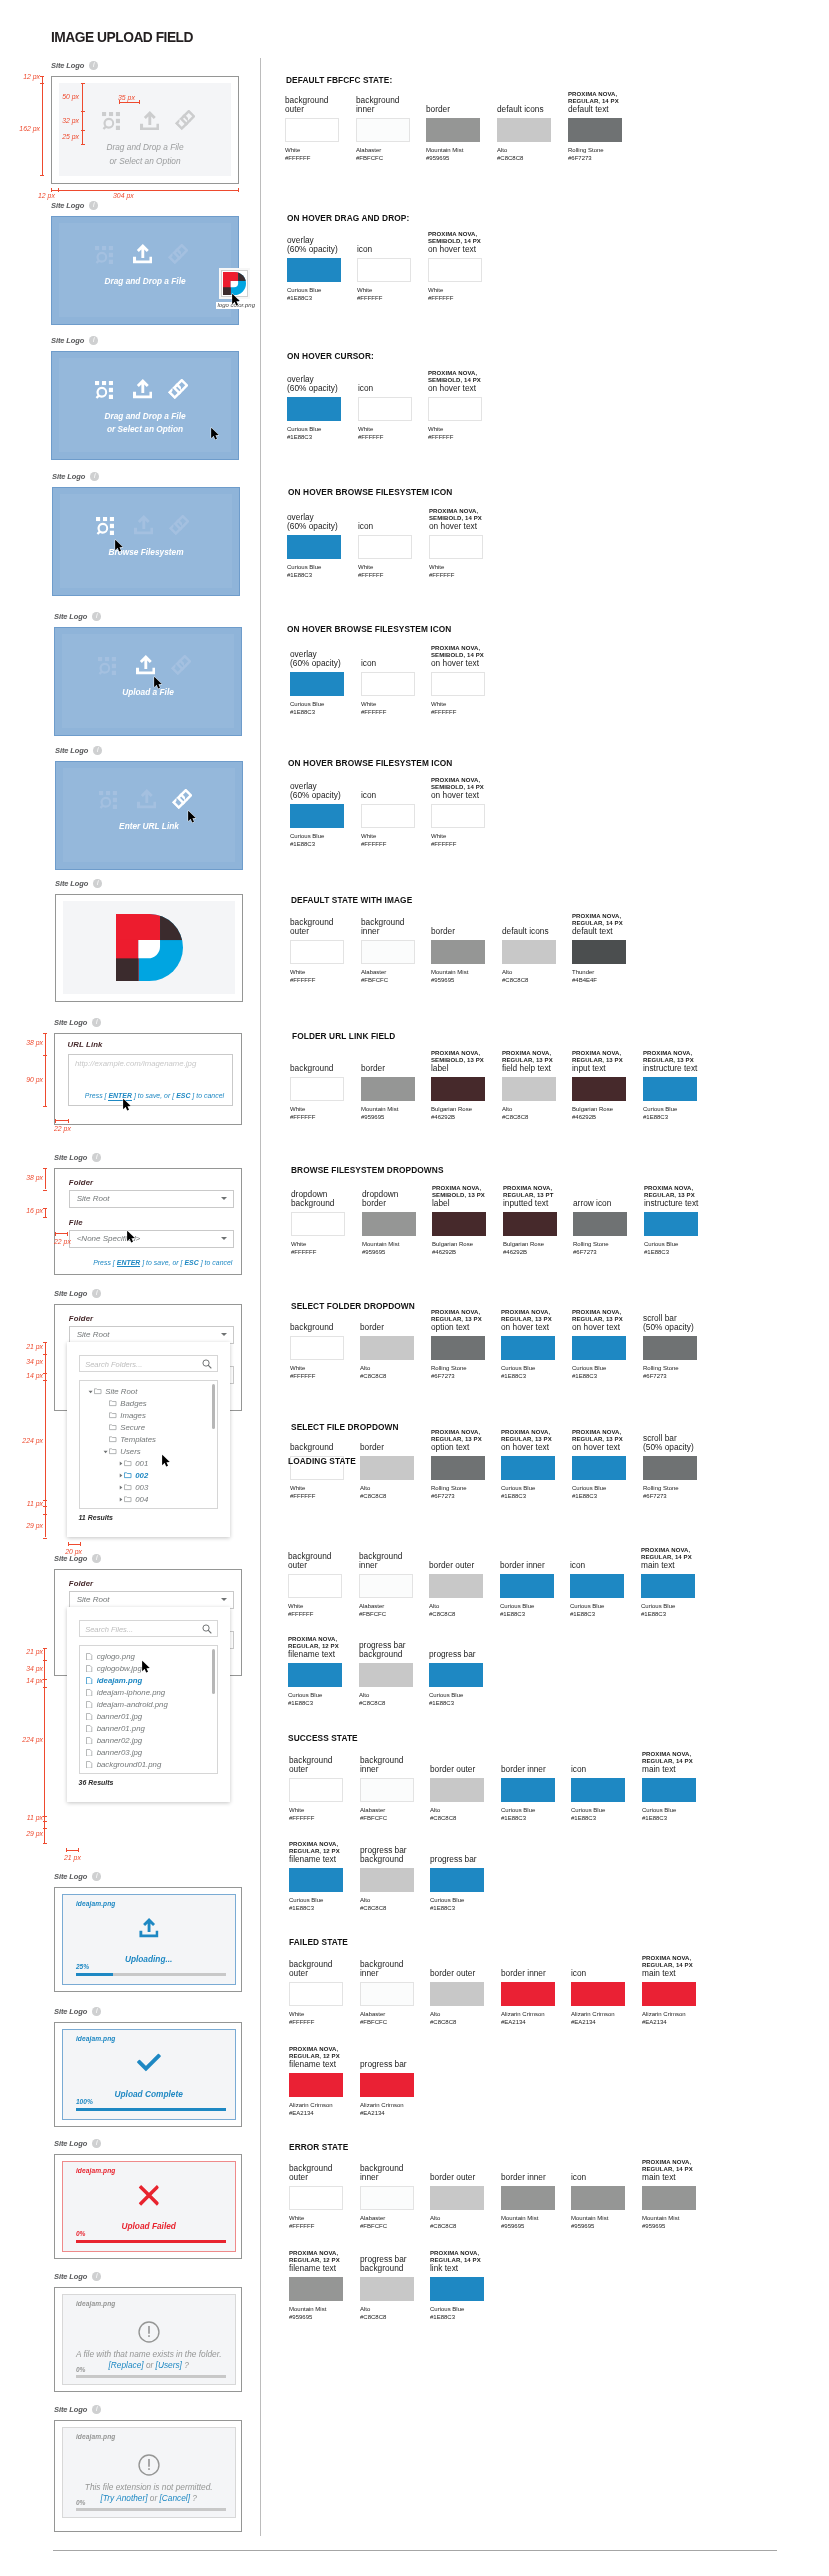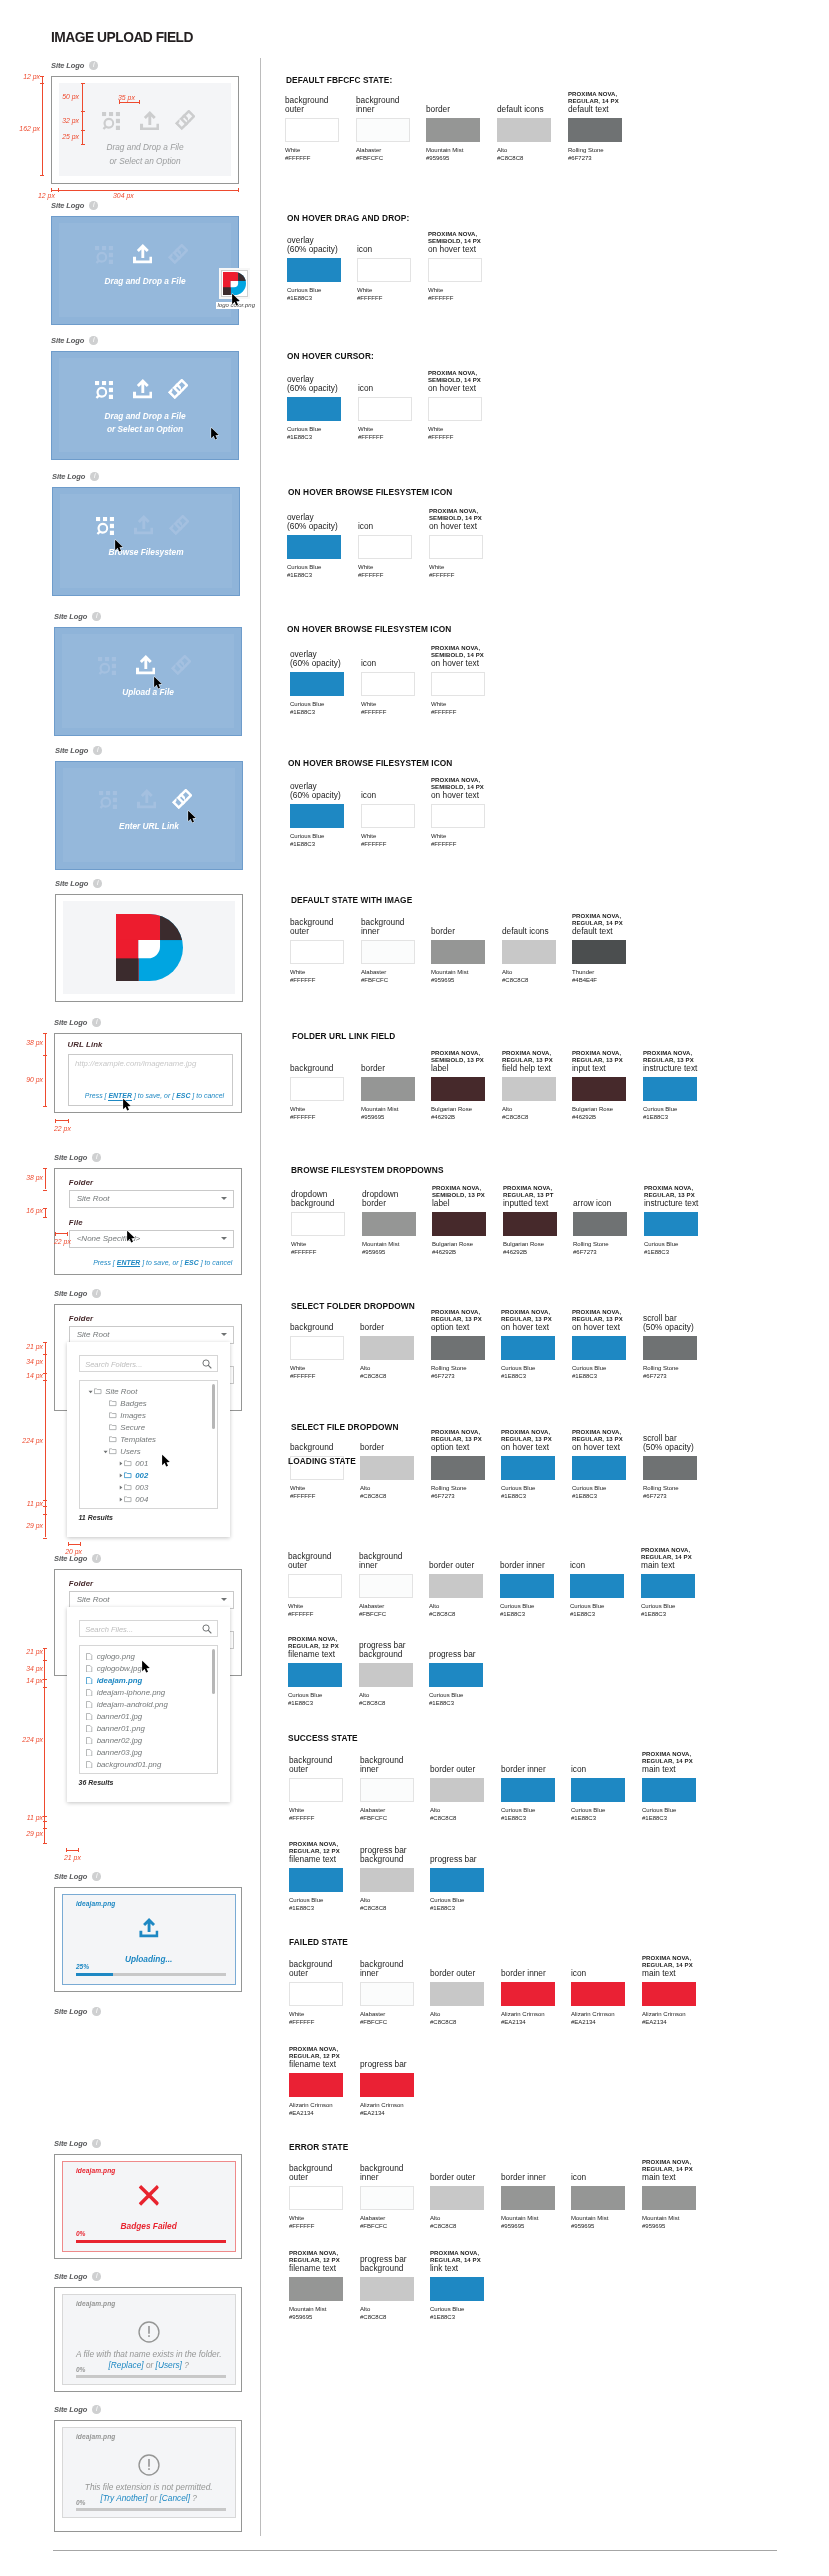--- a/index.html
+++ b/index.html
@@ -471,21 +471,21 @@
               </g>
             </svg>
           </div>
         </div>
       </div>
       <div class="fld" style="top: 1020px; left: 54px;">
         <div class="fldlabel">
           <span class="lbl">Site Logo</span>
           <span class="infoIcon"></span>
         </div>
-        <div class="outerbox" style="height:80px;padding:0;position:relative">
+        <div class="outerbox" style="height:92px;padding:0;position:relative">
           <div class="flabel" style="position:absolute;left:12.6px;top:6.3px">URL Link</div>
           <div class="finput" style="position:absolute;left:12.6px;top:20px;width:165px;height:52px">
             <div class="fplace">http://example.com/imagename.jpg</div>
             <div style="position:absolute;right:7.5px;bottom:5.2px">
               <div class="fhint"><span>Press [ </span><b class="und">ENTER</b><span> ] to save, or [ </span><b>ESC</b><span> ] to cancel</span></div>
             </div>
           </div>
         </div>
       </div>
       <svg class="curs" style="left:122px;top:1098px" width="9.8" height="13.8" viewBox="0 0 17 24">
@@ -807,35 +807,50 @@
               <div class="pfill" style="width:37px;background:#1e88c3"></div>
             </div>
           </div>
         </div>
       </div>
       <div class="fld" style="top: 2009px; left: 54px;">
         <div class="fldlabel">
           <span class="lbl">Site Logo</span>
           <span class="infoIcon"></span>
         </div>
+        <div class="outerbox" style="height:105px;padding:0;position:relative">
+          <div class="statepanel" style="position:absolute;left:6.7px;top:6.4px;width:174px;height:91px;border:0.6px solid #7aabd4;background:#f4f5f7">
+            <div class="fname" style="left:13.2px;top:4.6px;color:#1e88c3">ideajam.png</div>
+            <div style="position:absolute;left:50%;top:23.5px;transform:translateX(-50%)">
+              <svg width="25" height="19.5" viewBox="0 0 44 34">
+                <path d="M2.5 16.0 L5.2 13.3 L16.6 24.7 L38.6 2.7 L41.3 5.4 L16.6 30.1 Z" fill="#1e88c3" stroke="#1e88c3" stroke-width="3.1" stroke-linejoin="round"></path>
+              </svg>
+            </div>
+            <div class="stext" style="top:59px;color:#1e88c3">Upload Complete</div>
+            <div class="pcttxt" style="left:13.2px;top:68px;color:#1e88c3">100%</div>
+            <div class="pbar" style="left:13px;top:78px;width:150px;background:#c8c8c8">
+              <div class="pfill" style="width:150px;background:#1e88c3"></div>
+            </div>
+          </div>
+        </div>
       </div>
       <div class="fld" style="top: 2141px; left: 54px;">
         <div class="fldlabel">
           <span class="lbl">Site Logo</span>
           <span class="infoIcon"></span>
         </div>
         <div class="outerbox" style="height:105px;padding:0;position:relative">
           <div class="statepanel" style="position:absolute;left:6.7px;top:6.4px;width:174px;height:91px;border:0.6px solid #ef8a8a;background:#f4f5f7">
             <div class="fname" style="left:13.2px;top:4.6px;color:#e8242f">ideajam.png</div>
             <div style="position:absolute;left:50%;top:23.5px;transform:translateX(-50%)">
               <svg width="20.7" height="20.7" viewBox="0 0 36 36">
                 <path d="M4.3 0 L18 13.7 L31.7 0 L36 4.3 L22.3 18 L36 31.7 L31.7 36 L18 22.3 L4.3 36 L0 31.7 L13.7 18 L0 4.3 Z" fill="#e8242f"></path>
               </svg>
             </div>
-            <div class="stext" style="top:59px;color:#e8242f">Badges Failed</div>
+            <div class="stext" style="top:59px;color:#e8242f">Upload Failed</div>
             <div class="pcttxt" style="left:13.2px;top:68px;color:#e8242f">0%</div>
             <div class="pbar" style="left:13px;top:78px;width:150px;background:#c8c8c8">
               <div class="pfill" style="width:150px;background:#e8242f"></div>
             </div>
           </div>
         </div>
       </div>
       <div class="fld" style="top: 2274px; left: 54px;">
         <div class="fldlabel">
           <span class="lbl">Site Logo</span>

